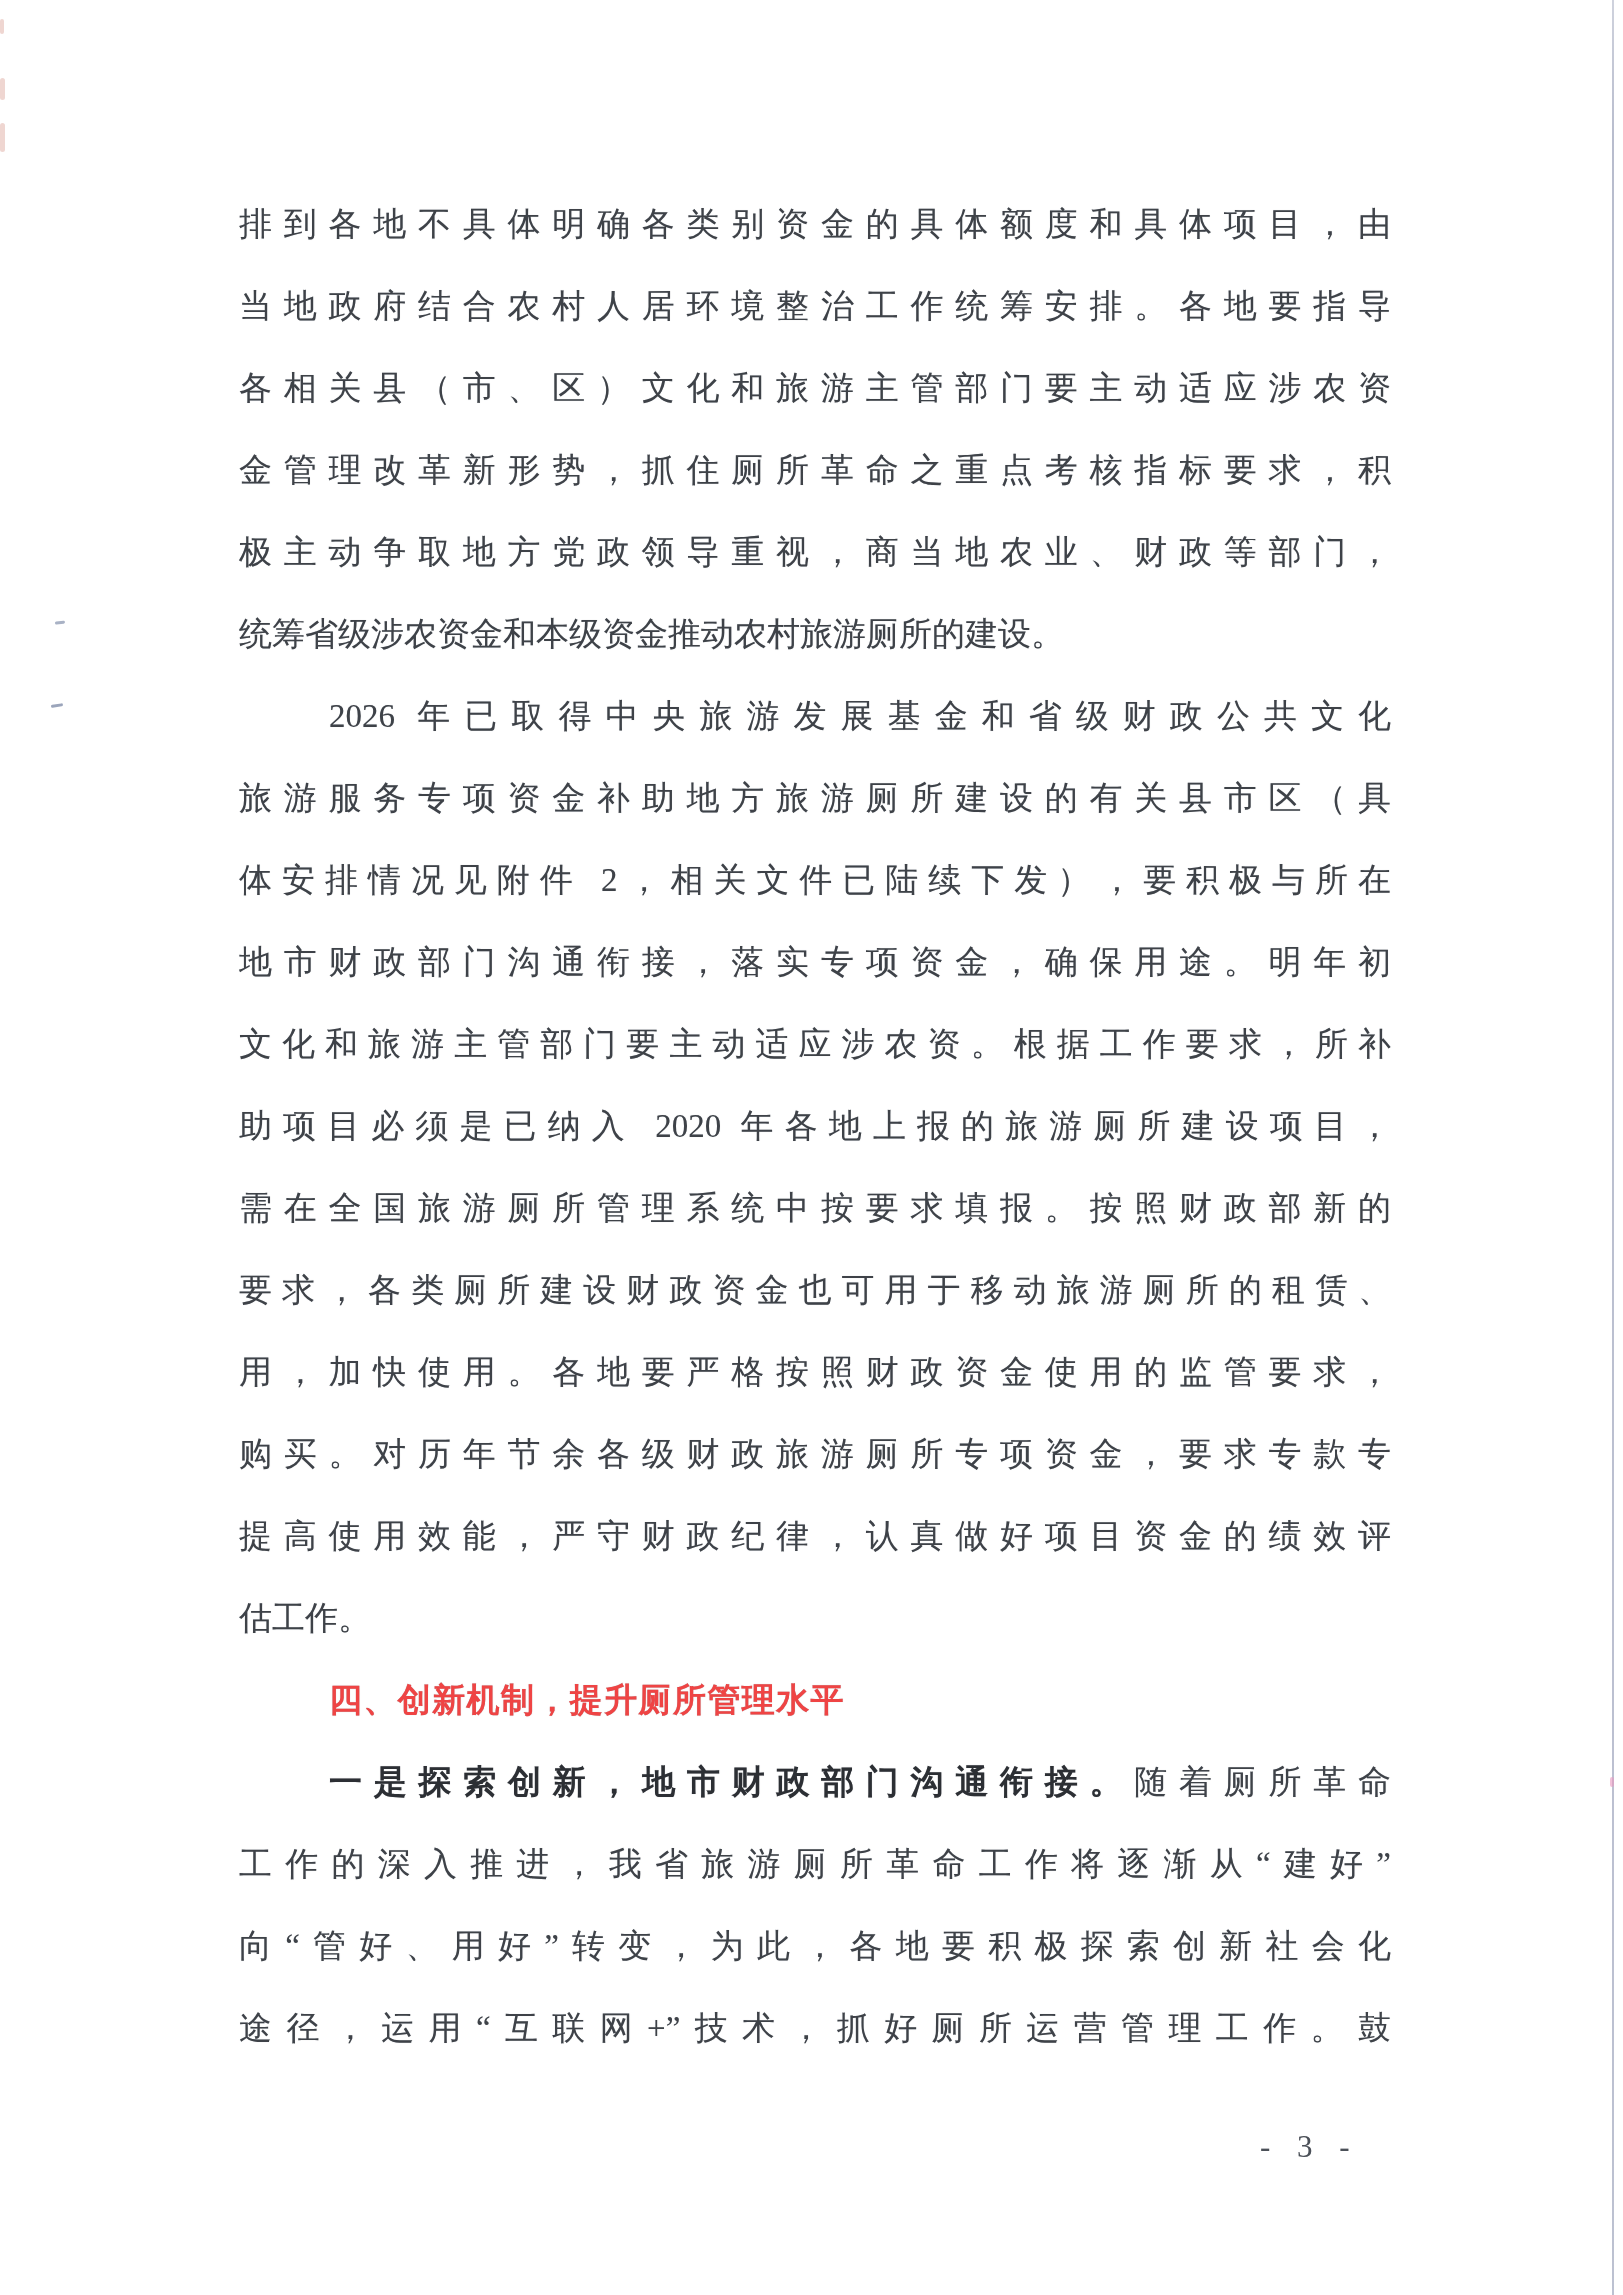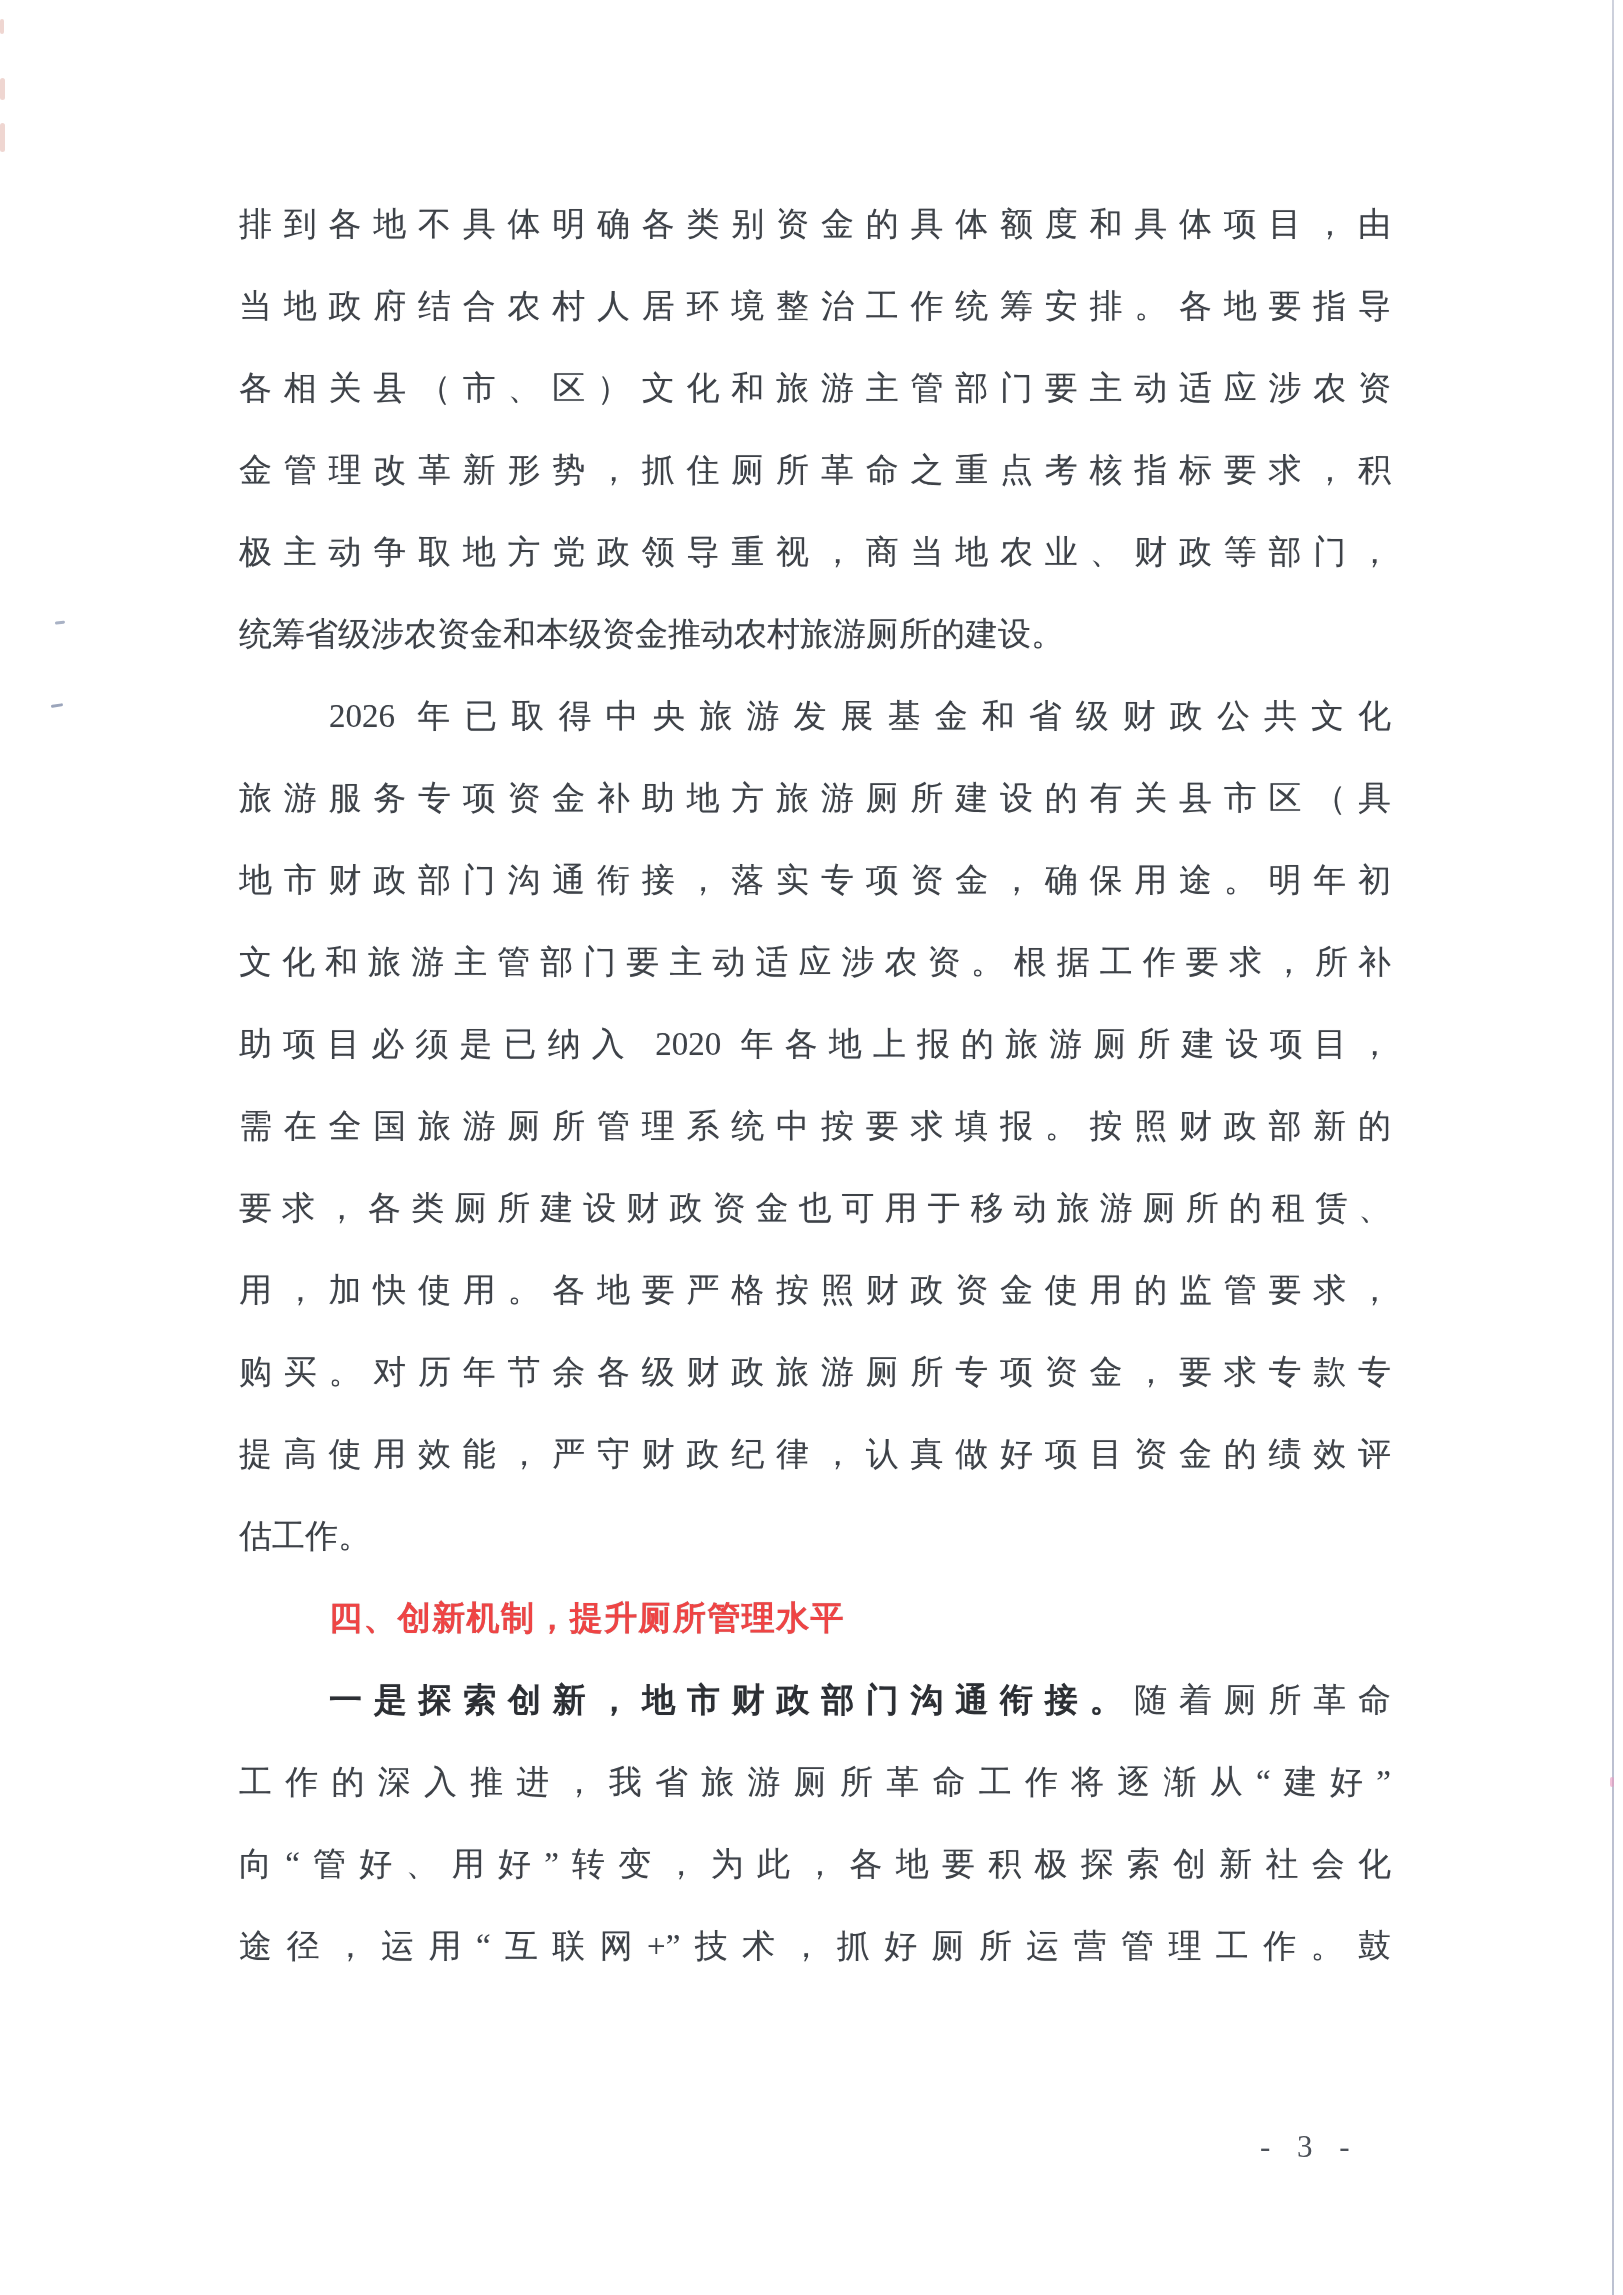--- a/index.html
+++ b/index.html
@@ -133,20 +133,21 @@
 
   <div class="textblock">
     <div class="line">排到各地不具体明确各类别资金的具体额度和具体项目，由</div>
     <div class="line">当地政府结合农村人居环境整治工作统筹安排。各地要指导</div>
     <div class="line">各相关县（市、区）文化和旅游主管部门要主动适应涉农资</div>
     <div class="line">金管理改革新形势，抓住厕所革命之重点考核指标要求，积</div>
     <div class="line">极主动争取地方党政领导重视，商当地农业、财政等部门，</div>
     <div class="line pend">统筹省级涉农资金和本级资金推动农村旅游厕所的建设。</div>
     <div class="line ind">2026 年已取得中央旅游发展基金和省级财政公共文化</div>
     <div class="line">旅游服务专项资金补助地方旅游厕所建设的有关县市区（具</div>
+    <div class="line">体安排情况见附件 2，相关文件已陆续下发），要积极与所在</div>
     <div class="line">地市财政部门沟通衔接，落实专项资金，确保用途。明年初</div>
     <div class="line">文化和旅游主管部门要主动适应涉农资。根据工作要求，所补</div>
     <div class="line">助项目必须是已纳入 2020 年各地上报的旅游厕所建设项目，</div>
     <div class="line">需在全国旅游厕所管理系统中按要求填报。按照财政部新的</div>
     <div class="line">要求，各类厕所建设财政资金也可用于移动旅游厕所的租赁、</div>
     <div class="line">用，加快使用。各地要严格按照财政资金使用的监管要求，</div>
     <div class="line">购买。对历年节余各级财政旅游厕所专项资金，要求专款专</div>
     <div class="line">提高使用效能，严守财政纪律，认真做好项目资金的绩效评</div>
     <div class="line pend">估工作。</div>
     <div class="line ind hd">四、创新机制，提升厕所管理水平</div>

